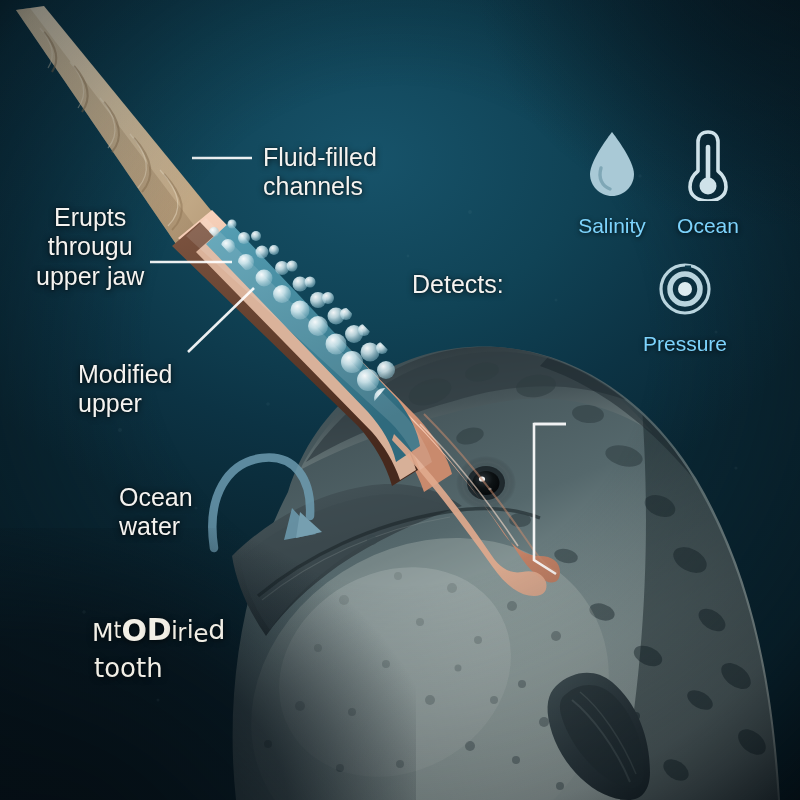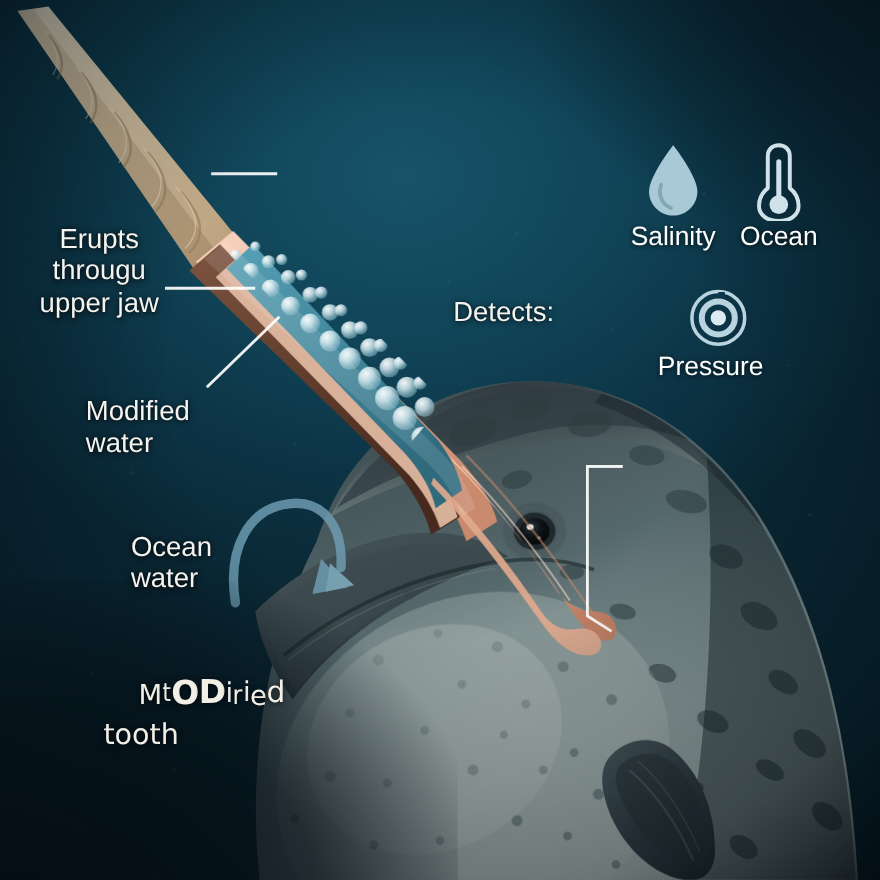--- a/index.html
+++ b/index.html
@@ -71,21 +71,20 @@
     position: absolute;
     left: 92px; top: 612px;
     color: #f2efe6;
     text-shadow: 0 1px 6px rgba(0,0,0,.8);
   }
   .lbl-garbled .g1 {
     display: block;
     font-size: 27px;
     font-family: "DejaVu Sans", sans-serif;
     letter-spacing: -.5px;
-    margin-left: 34px;
   }
   .lbl-garbled .g1 span { display: inline-block; }
   .gM  { font-size: 25px; transform: translateY(1px); }
   .gt  { font-size: 23px; transform: translateY(-2px) scaleX(.85); }
   .gO  { font-size: 30px; font-weight: 600; transform: translateY(1px); }
   .gD  { font-size: 30px; font-weight: 600; transform: translateY(0px); }
   .gi1 { font-size: 25px; transform: translateY(-1px); }
   .gr  { font-size: 24px; transform: translateY(1px) scaleX(.9); }
   .gi2 { font-size: 25px; transform: translateY(-2px); }
   .ge  { font-size: 25px; transform: translateY(2px); }
@@ -95,28 +94,28 @@
     font-size: 26px;
     margin-top: 6px;
     margin-left: 2px;
     font-family: "DejaVu Sans", sans-serif;
   }
 
   
   .detect-group { position: absolute; }
   .di-salinity { left: 566px; top: 128px; width: 92px; text-align: center; }
   .di-temp     { left: 662px; top: 128px; width: 92px; text-align: center; }
-  .di-pressure { left: 598px; top: 260px; width: 110px; }
+  .di-pressure { left: 630px; top: 260px; width: 110px; text-align: center; }
   .di-icon { height: 72px; display: flex; align-items: center; justify-content: center; }
   .di-pressure .di-icon { height: 58px; }
   .di-label {
-    color: #ffffff;
-    font-size: 24px;
+    color: #7dd3fc;
+    font-size: 21px;
     text-shadow: 0 1px 5px rgba(0,0,0,.8);
-    margin-top: 2px;
+    margin-top: 14px;
     white-space: nowrap;
   }
 </style>
 </head>
 <body>
 
 <div id="canvas">
 
   <div class="bg-base"></div>
 
@@ -409,25 +408,27 @@
       <circle cx="640" cy="176" r="1.7"></circle>
         <circle cx="716" cy="332" r="1.5"></circle>
       <circle cx="84" cy="612" r="1.8"></circle>
         <circle cx="158" cy="700" r="1.5"></circle>
       <circle cx="736" cy="468" r="1.6"></circle>
         <circle cx="408" cy="256" r="1.4"></circle>
     </g>
   </svg>
 
 
+  <div class="lbl lbl-fluid">Fluid-filled
+channels</div>
   <div class="lbl lbl-erupts">Erupts
 througu
 upper jaw</div>
   <div class="lbl lbl-modtoot">Modified
-water</div>
+upper</div>
   <div class="lbl lbl-ocean">Ocean
 water</div>
   <div class="lbl lbl-detects">Detects:</div>
 
   <div class="lbl-garbled">
     <span class="g1">
       <span class="gM">M</span><span class="gt">t</span><span class="gO">O</span><span class="gD">D</span><span class="gi1">i</span><span class="gr">r</span><span class="gi2">i</span><span class="ge">e</span><span class="gd">d</span>
     </span>
     <span class="g2">tooth</span>
   </div>

